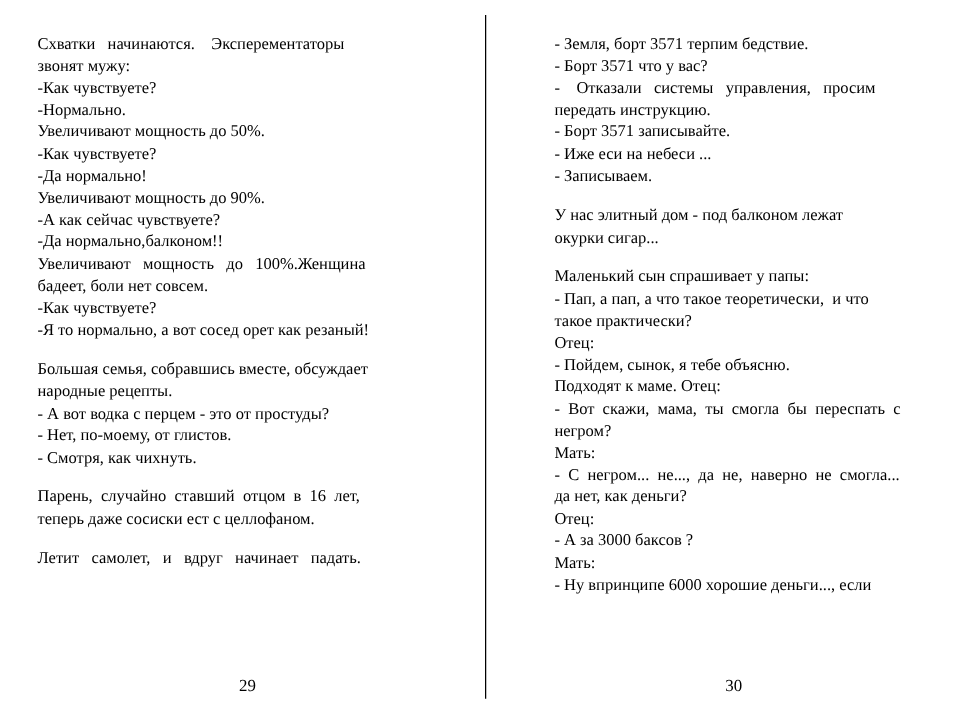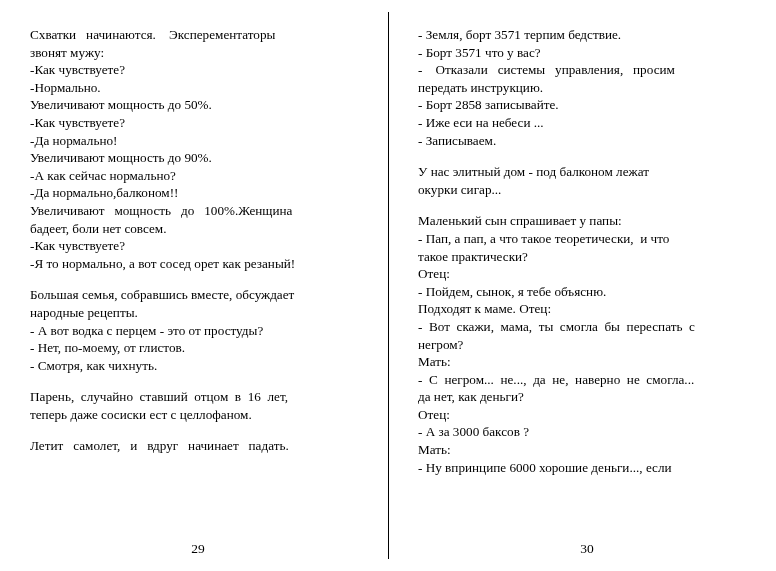--- a/index.html
+++ b/index.html
@@ -35,20 +35,21 @@
     box-sizing: border-box;
     position: relative;
     display: flex;
     flex-direction: column;
   }
   .page-left {
     padding: 26px 28px 0 30px;
   }
   .page-right {
     padding: 26px 30px 0 30px;
+    align-items: center;
   }
   .body-area {
     flex: 1 1 auto;
   }
   .joke {
     margin: 0 0 14px 0;
   }
   .line {
     font-size: 13.2px;
     line-height: 17.6px;
@@ -81,21 +82,21 @@
 
       <div class="joke">
         <div class="line just">Схватки   начинаются.    Эксперементаторы</div>
         <div class="line">звонят мужу:</div>
         <div class="line">-Как чувствуете?</div>
         <div class="line">-Нормально.</div>
         <div class="line">Увеличивают мощность до 50%.</div>
         <div class="line">-Как чувствуете?</div>
         <div class="line">-Да нормально!</div>
         <div class="line">Увеличивают мощность до 90%.</div>
-        <div class="line">-А как сейчас нормально?</div>
+        <div class="line">-А как сейчас чувствуете?</div>
         <div class="line">-Да нормально,балконом!!</div>
         <div class="line just">Увеличивают   мощность   до   100%.Женщина</div>
         <div class="line">бадеет, боли нет совсем.</div>
         <div class="line">-Как чувствуете?</div>
         <div class="line">-Я то нормально, а вот сосед орет как резаный!</div>
       </div>
 
       <div class="joke">
         <div class="line just">Большая семья, собравшись вместе, обсуждает</div>
         <div class="line">народные рецепты.</div>
@@ -118,21 +119,21 @@
   </div>
 
   <div class="page page-right">
     <div class="body-area">
 
       <div class="joke">
         <div class="line">- Земля, борт 3571 терпим бедствие.</div>
         <div class="line">- Борт 3571 что у вас?</div>
         <div class="line just">-    Отказали   системы   управления,   просим</div>
         <div class="line">передать инструкцию.</div>
-        <div class="line">- Борт 2858 записывайте.</div>
+        <div class="line">- Борт 3571 записывайте.</div>
         <div class="line">- Иже еси на небеси ...</div>
         <div class="line">- Записываем.</div>
       </div>
 
       <div class="joke">
         <div class="line just">У нас элитный дом - под балконом лежат</div>
         <div class="line">окурки сигар...</div>
       </div>
 
       <div class="joke">

